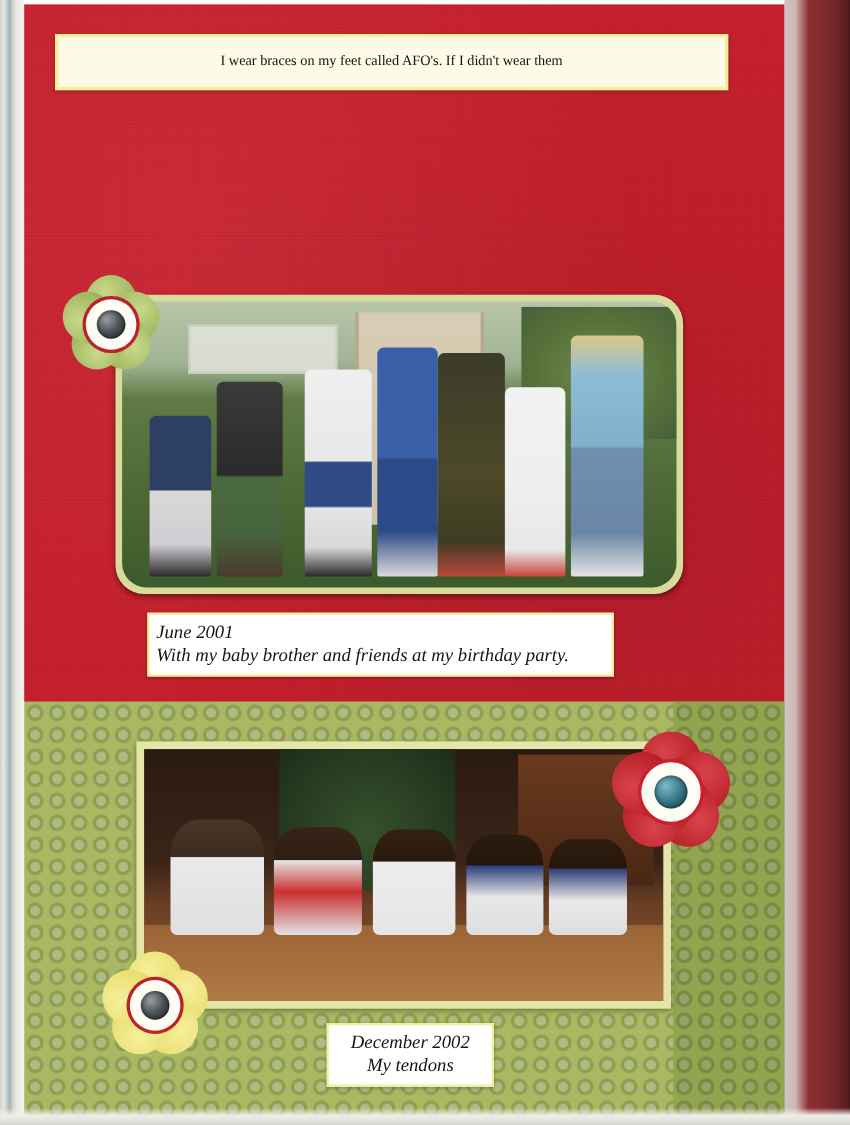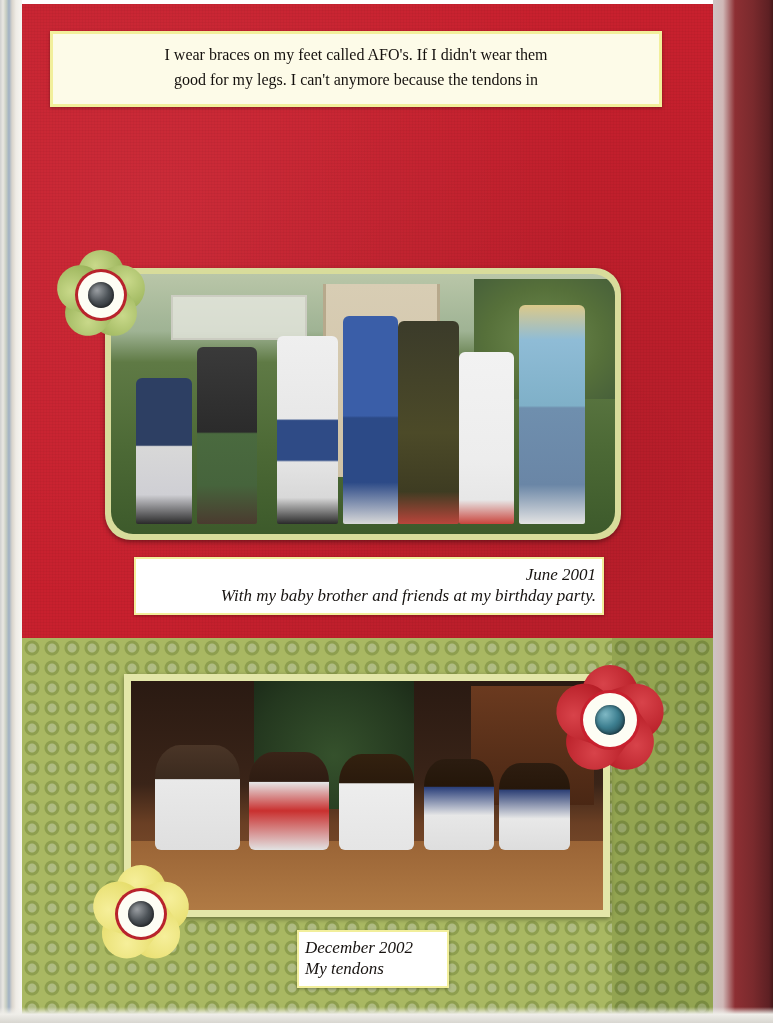--- a/index.html
+++ b/index.html
@@ -87,21 +87,21 @@
     left: 50px; top: 31px;
     width: 612px;
     padding: 8px 10px 12px 10px;
     box-sizing: border-box;
     background: #fdfbe8;
     border: 3px solid #f2ef9b;
     box-shadow: 0 1px 3px rgba(0,0,0,0.35);
   }
   .story-text {
     font-family: "Liberation Serif", serif;
-    font-size: 16px;
+    font-size: 13px;
     line-height: 25px;
     color: #15110e;
     text-align: center;
   }
 
   
   .photo-frame-1 {
     position: absolute;
     left: 105px; top: 268px;
     width: 516px; height: 272px;
@@ -146,26 +146,26 @@
   .k2 { left: 17%; width: 12%; height: 68%; background: linear-gradient(to bottom,#3a3a3a 0%,#2b2b2b 48%,#4a6a3f 49%,#46643c 78%,#4a3b2f 100%); }
   .k3 { left: 33%; width: 12%; height: 72%; background: linear-gradient(to bottom,#efefef 0%,#e8e8e8 44%,#2f4b86 45%,#2f4b86 66%,#e4e4e4 67%,#d8d8d8 86%,#2a2a2a 100%); }
   .k4 { left: 46%; width: 11%; height: 80%; background: linear-gradient(to bottom,#3a5ea8 0%,#3a5ea8 48%,#2c4a87 49%,#2c4a87 80%,#d9d9d9 100%); }
   .k5 { left: 57%; width: 12%; height: 78%; background: linear-gradient(to bottom,#3b3b2a 0%,#4c4a28 55%,#3e3c22 84%,#b9453b 100%); }
   .k6 { left: 69%; width: 11%; height: 66%; background: linear-gradient(to bottom,#f2f2f2 0%,#ededed 62%,#e7e7e7 86%,#c9443c 100%); }
   .k7 { left: 81%; width: 13%; height: 84%; background: linear-gradient(to bottom,#dbc98a 0%,#8fbcd6 16%,#7fb0c8 46%,#6f8fae 47%,#6a86a6 82%,#e3e3e3 100%); }
 
   .caption-1 {
     position: absolute;
     left: 134px; top: 557px;
-    width: 470px;
+    width: 424px;
     padding: 5px 6px 7px 6px;
     box-sizing: border-box;
     background: #ffffff;
     border: 2px solid #f2ef9b;
-    text-align: right;
+    text-align: left;
     box-shadow: 0 1px 3px rgba(0,0,0,0.3);
   }
   .caption-line {
     font-family: "Liberation Serif", serif;
     font-style: italic;
     font-size: 17px;
     line-height: 21px;
     color: #171310;
   }
 
@@ -211,20 +211,21 @@
   .p2e { left: 78%; width: 15%; height: 38%; background: linear-gradient(to bottom,#2e1d10 0%,#26170a 30%,#2c3f75 31%,#e8e8e8 64%,#dddddd 100%); }
 
   .caption-2 {
     position: absolute;
     left: 297px; top: 930px;
     width: 152px;
     padding: 5px 6px 7px 6px;
     box-sizing: border-box;
     background: #ffffff;
     border: 2px solid #f2ef9b;
+    text-align: center;
     box-shadow: 0 1px 3px rgba(0,0,0,0.3);
   }
 
   
   .flower {
     position: absolute;
     width: 110px; height: 110px;
   }
   .flower .petal {
     position: absolute;
@@ -278,21 +279,20 @@
 
 <div class="page">
 
   <div class="scan-left-edge"></div>
   <div class="bg-red"></div>
   <div class="bg-green"></div>
   <div class="bg-green-dark"></div>
 
   <div class="story-box">
     <div class="story-text">I wear braces on my feet called AFO's.  If I didn't wear them</div>
-    <div class="story-text">good for my legs.  I can't anymore because the tendons in</div>
   </div>
 
   <div class="photo-frame-1">
     <div class="photo1">
       <div class="ph1-shrub"></div>
       <div class="ph1-house"></div>
       <div class="ph1-fence"></div>
       <div class="kid k1"></div>
       <div class="kid k2"></div>
       <div class="kid k3"></div>

